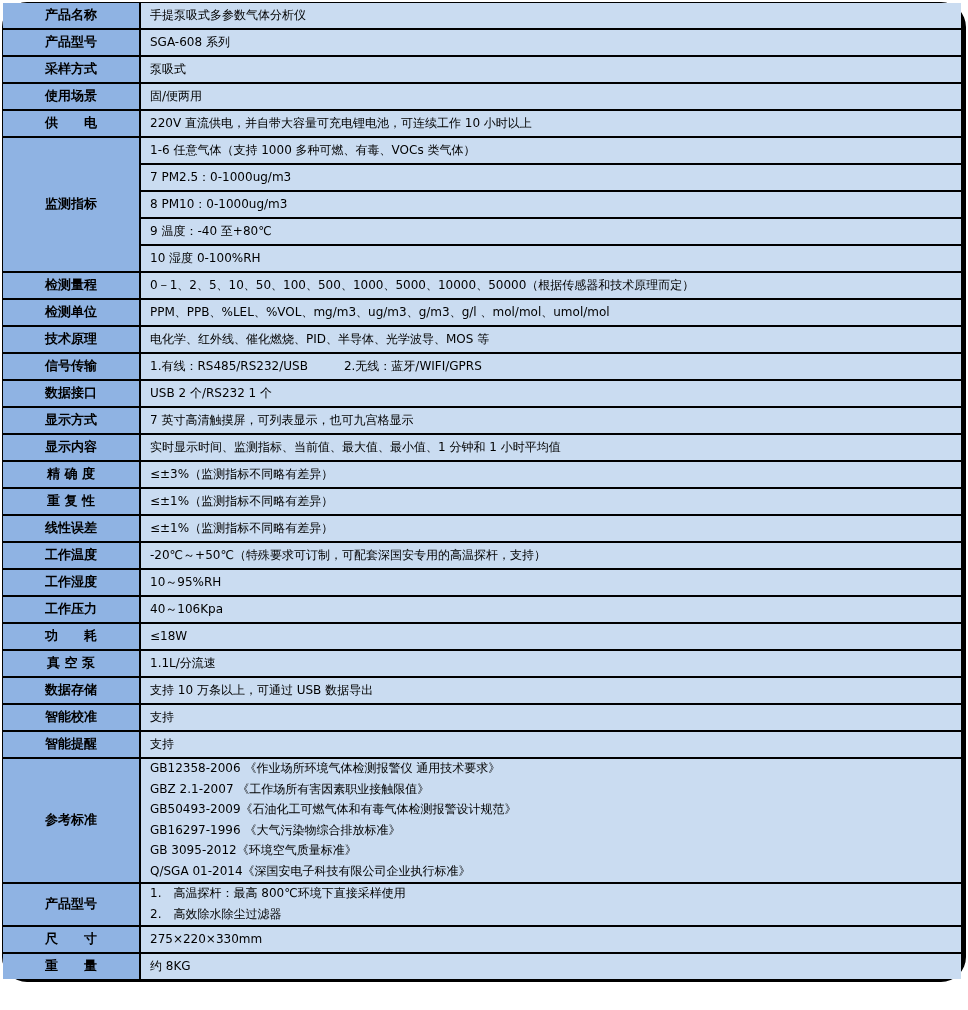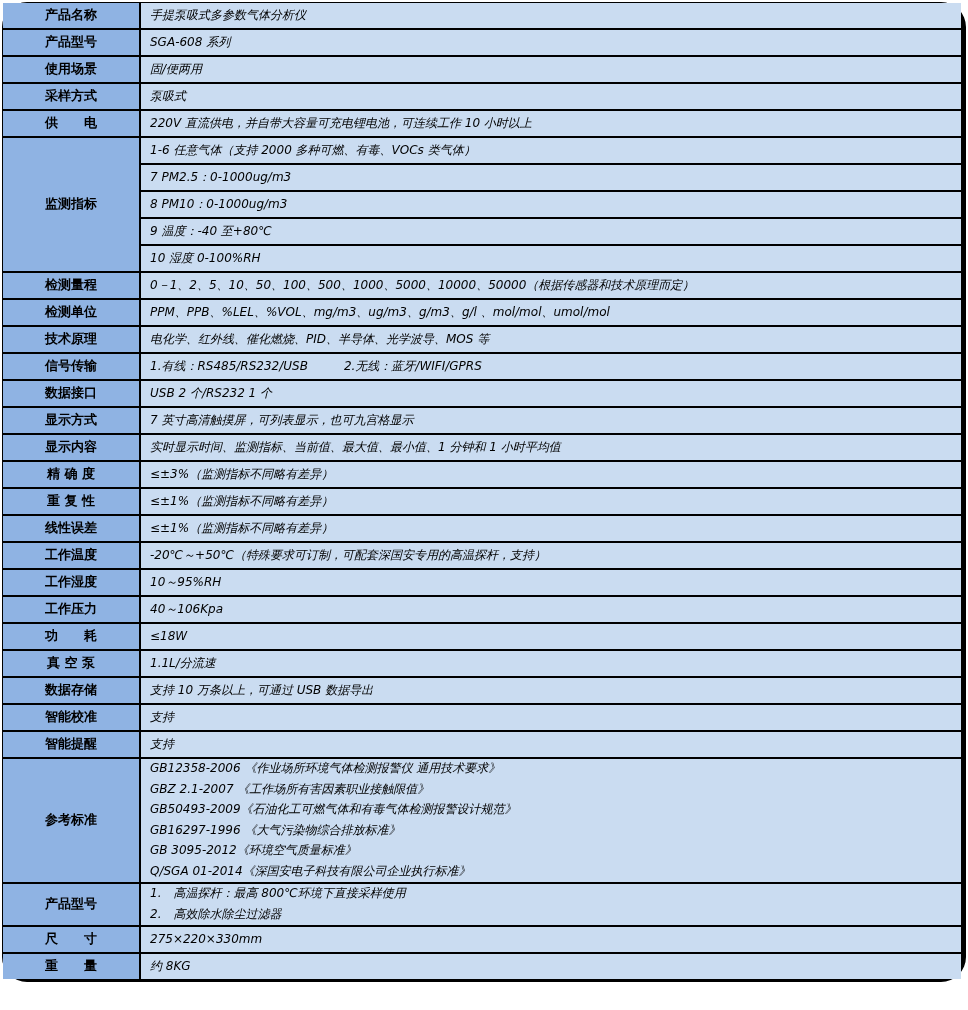--- a/index.html
+++ b/index.html
@@ -42,21 +42,20 @@
     font-size: 13px;
     line-height: 1.1;
     white-space: pre;
   }
   .cell-value {
     flex: 1;
     background: var(--value-bg, #CADCF1);
     display: flex;
     flex-direction: column;
     justify-content: center;
-    font-style: italic;
   }
   .vline {
     display: flex;
     align-items: center;
     padding-left: 9px;
     padding-right: 4px;
     font-size: 12px;
     line-height: 1.15;
     white-space: pre-wrap;
   }
@@ -78,41 +77,41 @@
         <div class="vline">手提泵吸式多参数气体分析仪</div>
       </div>
     </div>
     <div class="row single">
       <div class="cell-label">产品型号</div>
       <div class="cell-value">
         <div class="vline">SGA-608 系列</div>
       </div>
     </div>
     <div class="row single">
+      <div class="cell-label">采样方式</div>
+      <div class="cell-value">
+        <div class="vline">泵吸式</div>
+      </div>
+    </div>
+    <div class="row single">
       <div class="cell-label">使用场景</div>
       <div class="cell-value">
         <div class="vline">固/便两用</div>
-      </div>
-    </div>
-    <div class="row single">
-      <div class="cell-label">采样方式</div>
-      <div class="cell-value">
-        <div class="vline">泵吸式</div>
       </div>
     </div>
     <div class="row single">
       <div class="cell-label">供　　电</div>
       <div class="cell-value">
         <div class="vline">220V 直流供电，并自带大容量可充电锂电池，可连续工作 10 小时以上</div>
       </div>
     </div>
     <div class="row divided">
       <div class="cell-label">监测指标</div>
       <div class="cell-value">
-        <div class="vline">1-6 任意气体（支持 2000 多种可燃、有毒、VOCs 类气体）</div>
+        <div class="vline">1-6 任意气体（支持 1000 多种可燃、有毒、VOCs 类气体）</div>
         <div class="vline">7 PM2.5：0-1000ug/m3</div>
         <div class="vline">8 PM10：0-1000ug/m3</div>
         <div class="vline">9 温度：-40 至+80℃</div>
         <div class="vline">10 湿度 0-100%RH</div>
       </div>
     </div>
     <div class="row single">
       <div class="cell-label">检测量程</div>
       <div class="cell-value">
         <div class="vline">0－1、2、5、10、50、100、500、1000、5000、10000、50000（根据传感器和技术原理而定）</div>

